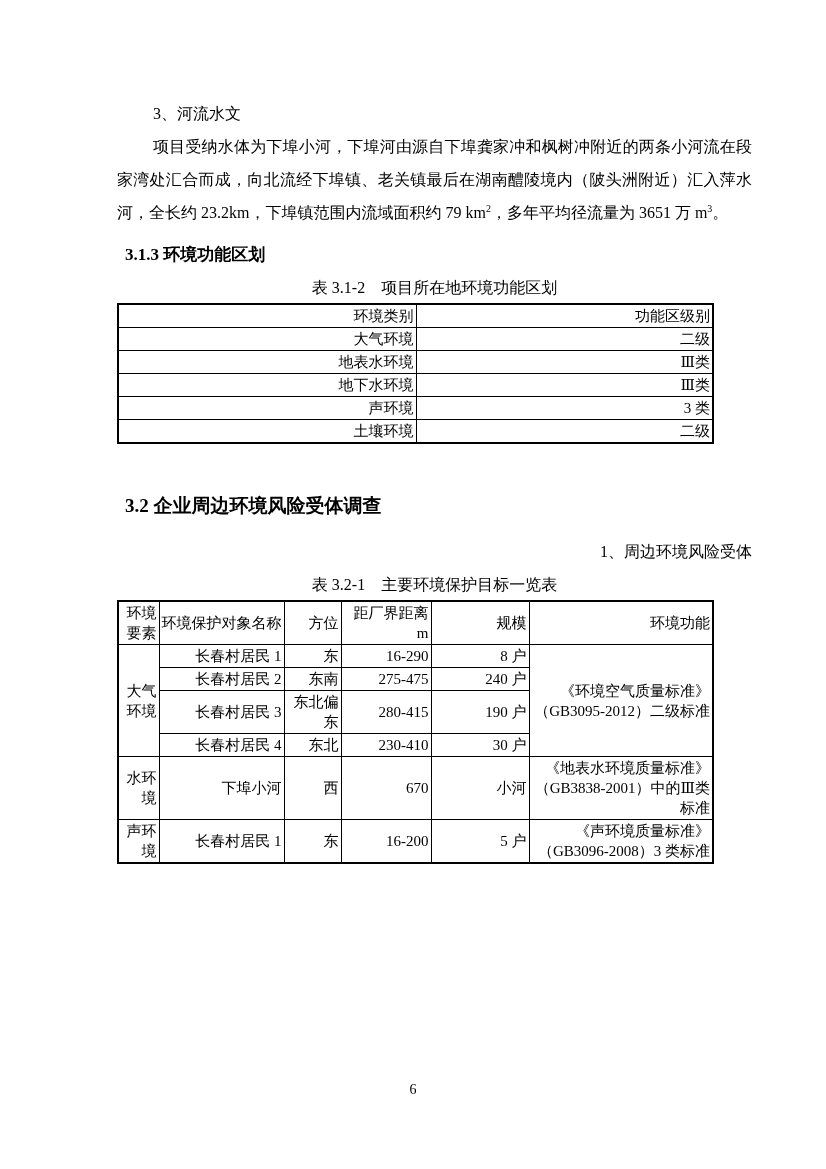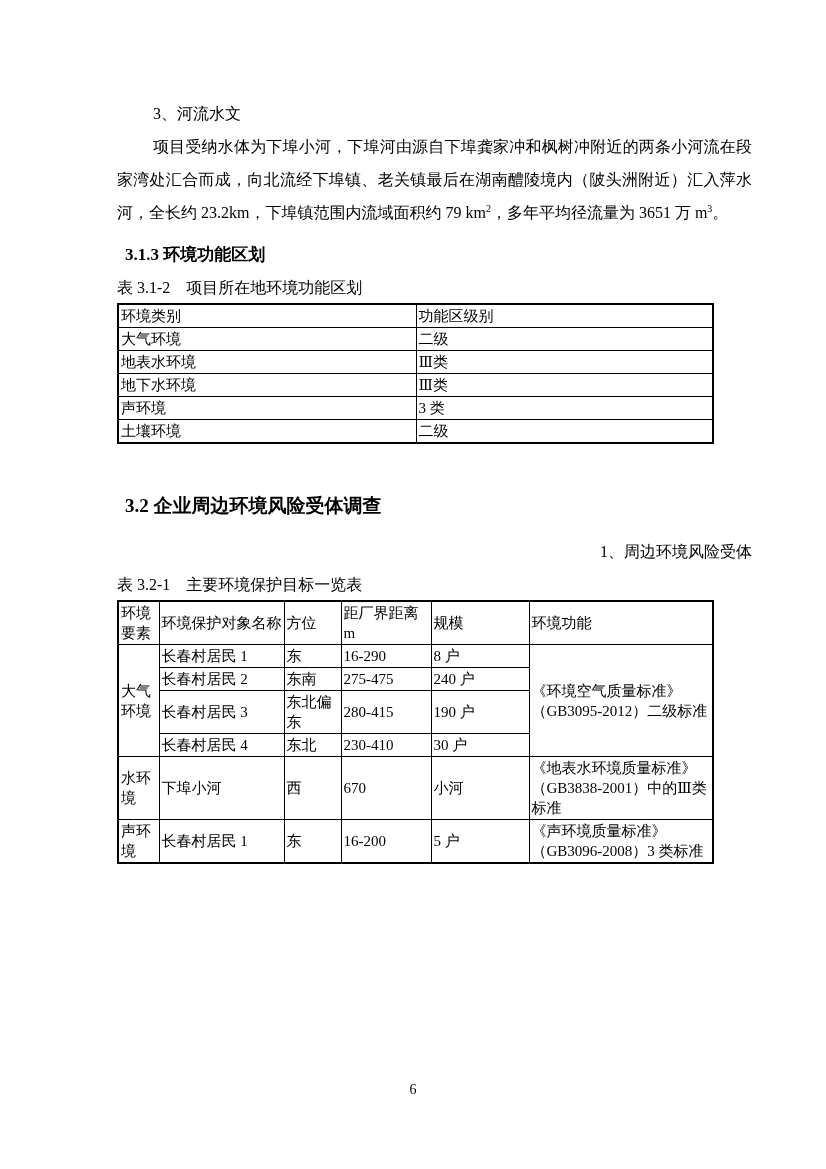--- a/index.html
+++ b/index.html
@@ -30,33 +30,33 @@
   }
   .h2-main {
     font-size: 19px; font-weight: bold;
     margin: 48px 0 0 8px; line-height: 28px;
   }
   .sub-item {
     font-size: 16px; margin: 20px 0 0 0;
     text-indent: 36px; line-height: 24px; text-align: right;
   }
   .caption {
-    font-size: 16px; 
+    font-size: 16px; text-align: center;
     margin: 10px 0 4px 0; line-height: 22px;
   }
   table {
     border-collapse: collapse;
     width: 595px;
     table-layout: fixed;
     border: 2px solid #000;
     margin: 0;
   }
   td, th {
     border: 1px solid #000;
-    text-align: left;
+    text-align: right;
     vertical-align: middle;
     font-weight: normal;
     font-size: 15px;
     padding: 1px 2px;
   }
   .t1 td { height: 22px; line-height: 20px; }
   .t2 td, .t2 th { line-height: 20px; }
   .t2 th { height: 40px; }
   sup { font-size: 10px; line-height: 0; }
   .page-number {

